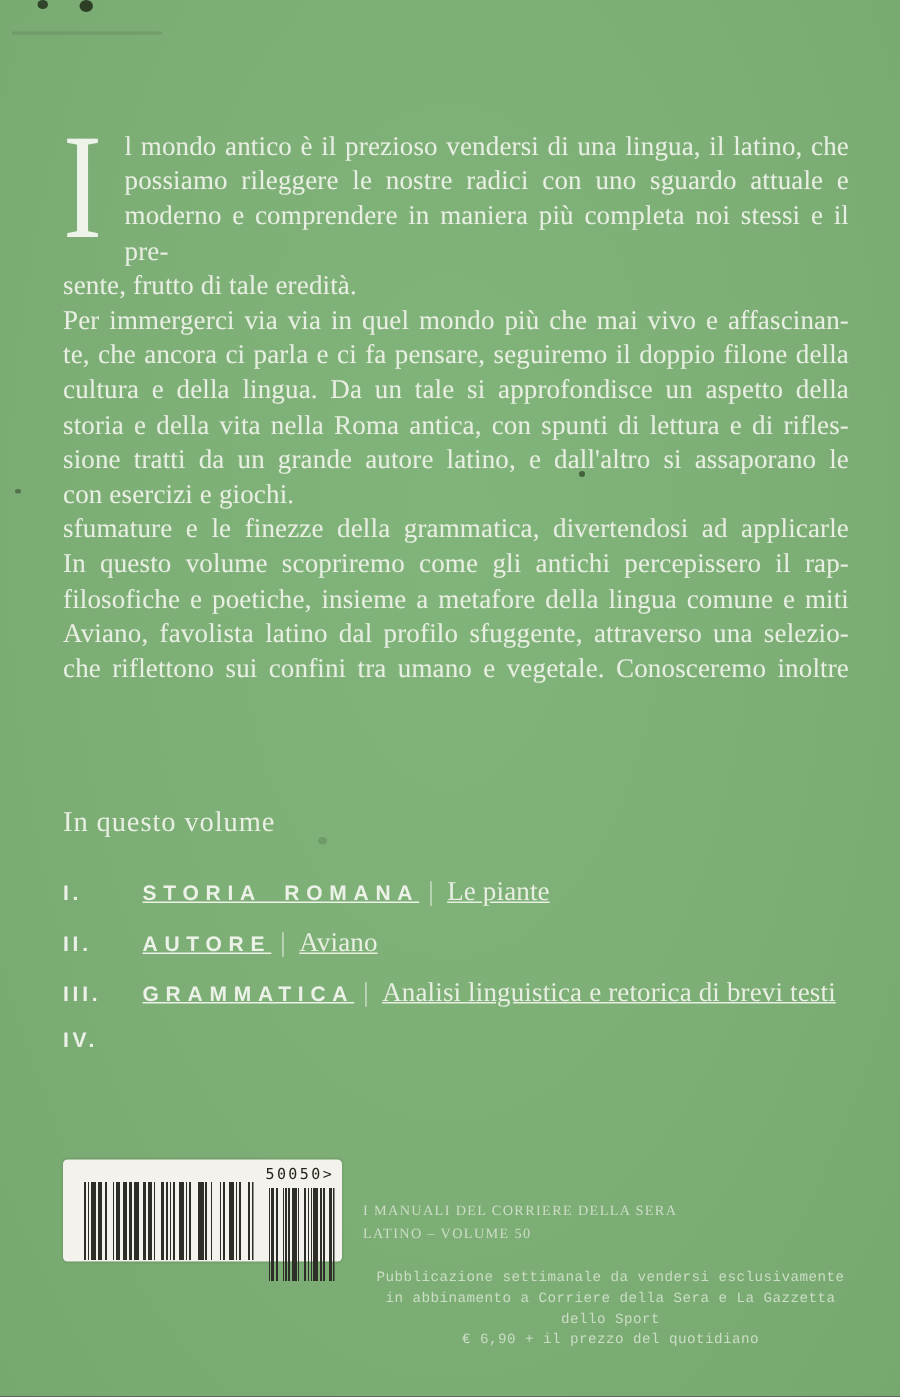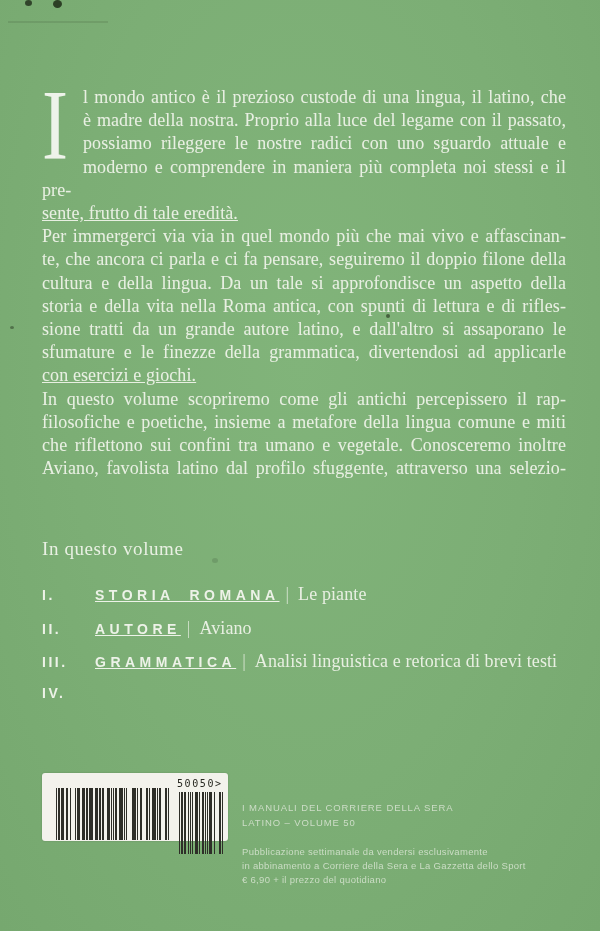--- a/index.html
+++ b/index.html
@@ -21,21 +21,21 @@
   .dropcap{
     float:left;
     width:30px;height:72px;
     margin:3px 11px 0 0;
     font-size:100px;line-height:72px;
     transform:scale(.78,1);transform-origin:left top;
     color:#eef3ea;
     overflow:visible;
   }
   .bline{text-align:justify;text-align-last:justify;}
-  .bline.pend{text-align-last:left;text-decoration:underline;}
+  .bline.pend{text-align-last:left;}
   
   .volume-heading{
     position:absolute;left:42px;top:538px;
     color:#e9f0e3;font-size:19px;letter-spacing:.6px;
   }
   .toc{position:absolute;left:42px;top:584px;width:540px;}
   .toc-row{display:flex;align-items:baseline;margin-bottom:14.5px;height:19px;}
   .toc-num{
     flex:0 0 53px;
     font-family:"Liberation Sans", sans-serif;
@@ -46,21 +46,21 @@
     font-family:"Liberation Sans", sans-serif;
     font-weight:bold;font-size:14px;
     letter-spacing:4.5px;word-spacing:7px;
     color:#edf2e8;white-space:nowrap;text-decoration:underline;
   }
   .toc-sep{
     color:#dde8d8;font-size:18px;font-weight:normal;
     margin:0 9px 0 6px;opacity:.85;
   }
   .toc-desc{
-    font-size:18px;color:#e8efe2;white-space:nowrap;letter-spacing:.1px;
+    font-size:18px;color:#e8efe2;white-space:nowrap;letter-spacing:.1px;text-decoration:underline;
   }
   
   .barcode-box{
     position:absolute;left:42px;top:773px;
     width:186px;height:68px;
     background:#f3f2ec;border-radius:3px;
     box-shadow:0 0 2px rgba(0,0,0,.18);
   }
   .main-bars{position:absolute;left:14px;top:15px;width:113px;height:52px;}
   .main-digits{
@@ -72,29 +72,30 @@
   .addon-label{
     position:absolute;left:135px;top:5px;width:50px;
     font-family:"DejaVu Sans Mono", monospace;
     font-size:10px;letter-spacing:1.6px;
     color:#26261f;white-space:nowrap;
   }
   .addon-bars{position:absolute;left:137px;top:19px;width:44px;height:62px;}
   
   .imprint{position:absolute;left:242px;top:801px;width:330px;}
   .imprint-series{
-    font-family:Liberation Sans, sans-serif;
+    font-family:Liberation Serif, serif;
     font-size:9.5px;letter-spacing:.9px;line-height:14.5px;
     color:#cdddc7;
   }
   .imprint-legal{
     margin-top:15px;
-    font-family:Liberation Sans, sans-serif;
+    font-family:Liberation Mono, monospace;
     font-size:9.5px;line-height:13.8px;letter-spacing:.3px;
     color:#cbddc5;
+    text-align:center;
   }
   
   .speck{position:absolute;background:#1e2b18;border-radius:50%;}
   .sp1{left:25px;top:0;width:7px;height:6px;opacity:.8;}
   .sp2{left:53px;top:0;width:9px;height:8px;opacity:.85;}
   .sp3{left:8px;top:21px;width:100px;height:1.5px;border-radius:0;opacity:.12;}
   .sp4{left:386px;top:314px;width:4px;height:4px;opacity:.6;}
   .sp5{left:10px;top:326px;width:4px;height:3px;opacity:.45;}
   .sp6{left:212px;top:558px;width:6px;height:5px;opacity:.15;}
 </style>
@@ -105,36 +106,35 @@
 
   <div class="speck sp1"></div>
   <div class="speck sp2"></div>
   <div class="speck sp3"></div>
   <div class="speck sp4"></div>
   <div class="speck sp5"></div>
   <div class="speck sp6"></div>
 
   <div class="body-text">
     <div class="dropcap">I</div>
-    <div class="bline">l mondo antico è il prezioso custode di una lingua, il latino, che</div>
-    <div class="bline">è madre della nostra. Proprio alla luce del legame con il passato,</div>
+    <div class="bline">l mondo antico è il prezioso vendersi di una lingua, il latino, che</div>
     <div class="bline">possiamo rileggere le nostre radici con uno sguardo attuale e</div>
     <div class="bline">moderno e comprendere in maniera più completa noi stessi e il pre-</div>
     <div class="bline pend">sente, frutto di tale eredità.</div>
     <div class="bline">Per immergerci via via in quel mondo più che mai vivo e affascinan-</div>
     <div class="bline">te, che ancora ci parla e ci fa pensare, seguiremo il doppio filone della</div>
     <div class="bline">cultura e della lingua. Da un tale si approfondisce un aspetto della</div>
     <div class="bline">storia e della vita nella Roma antica, con spunti di lettura e di rifles-</div>
     <div class="bline">sione tratti da un grande autore latino, e dall'altro si assaporano le</div>
+    <div class="bline pend">con esercizi e giochi.</div>
     <div class="bline">sfumature e le finezze della grammatica, divertendosi ad applicarle</div>
-    <div class="bline pend">con esercizi e giochi.</div>
     <div class="bline">In questo volume scopriremo come gli antichi percepissero il rap-</div>
     <div class="bline">filosofiche e poetiche, insieme a metafore della lingua comune e miti</div>
+    <div class="bline">Aviano, favolista latino dal profilo sfuggente, attraverso una selezio-</div>
     <div class="bline">che riflettono sui confini tra umano e vegetale. Conosceremo inoltre</div>
-    <div class="bline">Aviano, favolista latino dal profilo sfuggente, attraverso una selezio-</div>
   </div>
 
   <div class="volume-heading">In questo volume</div>
 
   <div class="toc">
     <div class="toc-row">
       <span class="toc-num">I.</span>
       <span class="toc-title">STORIA ROMANA</span>
       <span class="toc-sep">|</span>
       <span class="toc-desc">Le piante</span>

